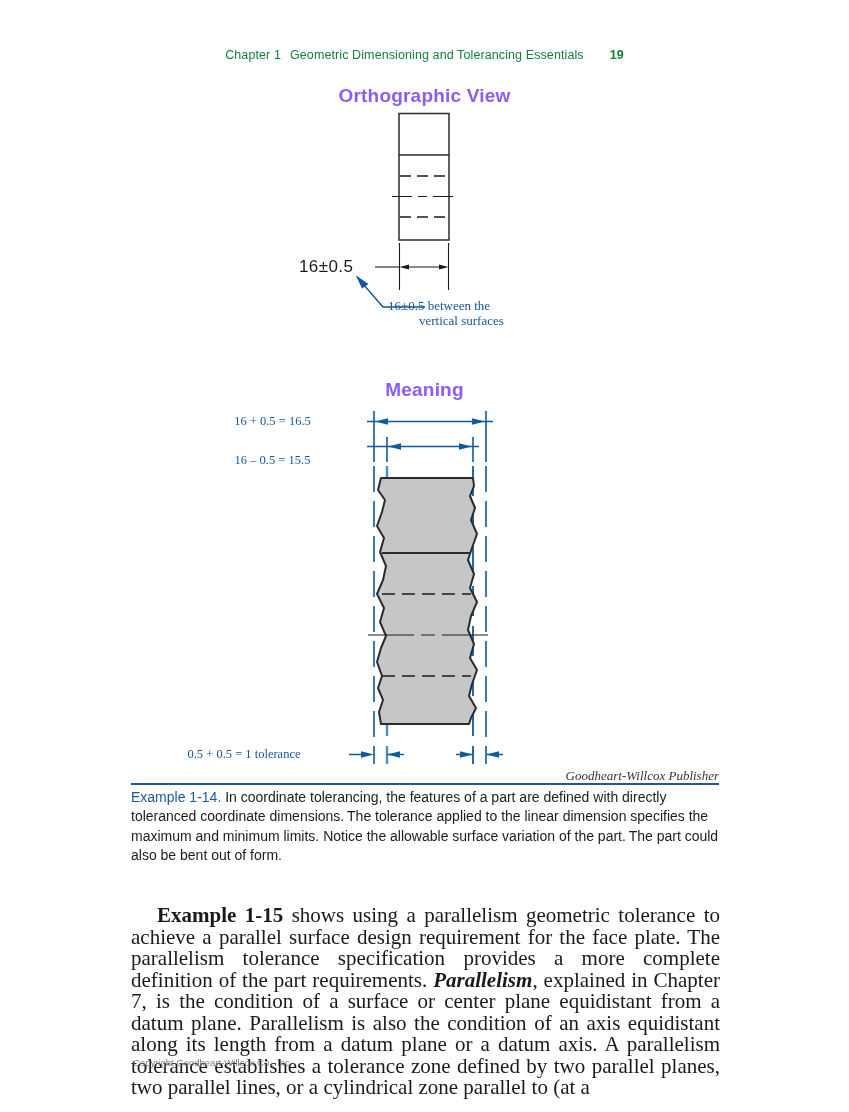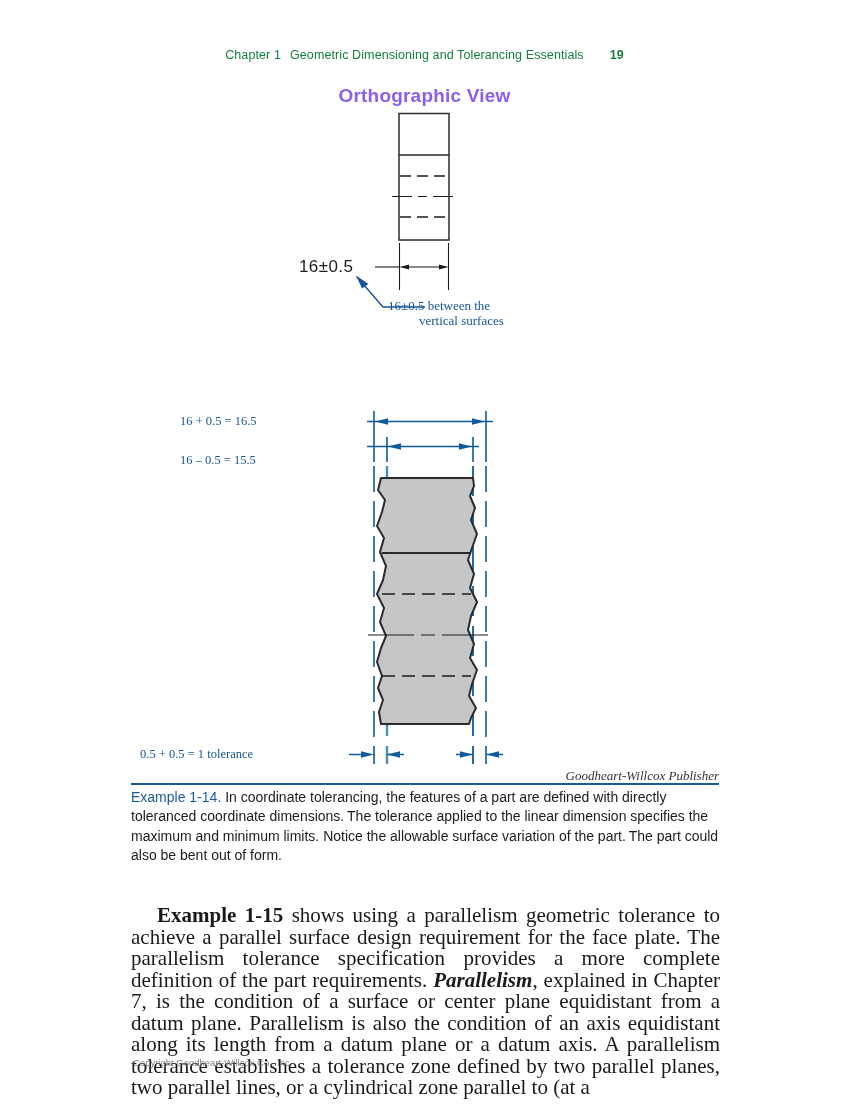--- a/index.html
+++ b/index.html
@@ -76,21 +76,21 @@
     color: #15559b;
     white-space: nowrap;
     line-height: 14.5px;
   }
   .dim-label-blue {
     position: absolute;
     font-family: "Liberation Serif", serif;
     font-size: 12.5px;
     color: #15559b;
     white-space: nowrap;
-    text-align: left;
+    text-align: center;
   }
 
   
   #credit {
     position: absolute;
     top: 768px;
     left: 0;
     width: 719px;
     text-align: right;
     font-family: "Liberation Serif", serif;
@@ -154,20 +154,21 @@
 <body>
 
 <div id="running-head">
   <span class="rh-chapter">Chapter 1</span><span class="rh-title">Geometric Dimensioning and Tolerancing Essentials</span><span class="rh-page">19</span>
 </div>
 
 <div id="figure">
 
   <div class="fig-heading" id="heading-ortho">Orthographic View</div>
 
+  <div class="fig-heading" id="heading-meaning">Meaning</div>
 
   <svg class="fig-svg" viewBox="0 0 849 790">
     <defs>
       <marker id="arrL" markerWidth="10" markerHeight="7" refX="9" refY="3.5" orient="auto" markerUnits="userSpaceOnUse">
         <path d="M9,3.5 L0,0.6 L0,6.4 Z" fill="#0f5a9c"></path>
       </marker>
       <marker id="arrR" markerWidth="10" markerHeight="7" refX="9" refY="3.5" orient="auto" markerUnits="userSpaceOnUse">
         <path d="M9,3.5 L0,0.6 L0,6.4 Z" fill="#0f5a9c"></path>
       </marker>
       <marker id="arrBlackL" markerWidth="9" markerHeight="6" refX="8.5" refY="3" orient="auto" markerUnits="userSpaceOnUse">

